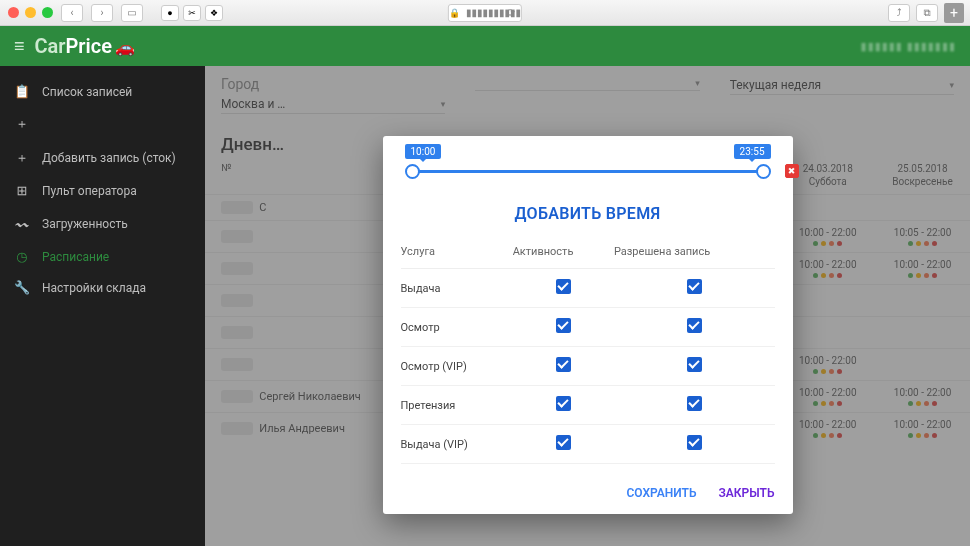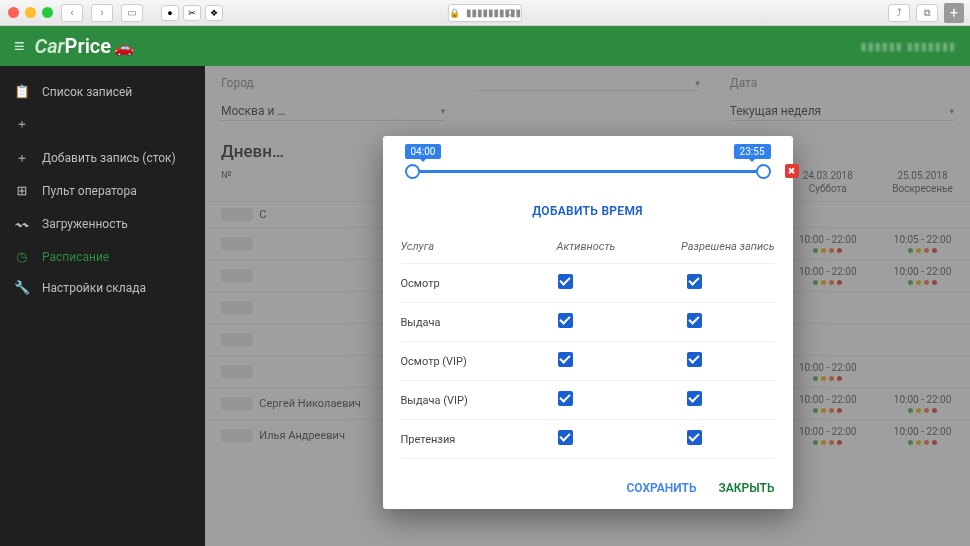--- a/index.html
+++ b/index.html
@@ -14,34 +14,34 @@
   .url-bar .lock{font-size:9px;}
   .chrome-right{position:absolute; right:6px; display:flex; gap:6px; align-items:center;}
   .tab-plus{width:20px;height:20px;background:#9a9a9a;border-radius:2px;color:#fff;display:flex;align-items:center;justify-content:center;font-size:14px;}
   .ext-icons{display:flex;gap:4px;margin-left:10px;}
   .ext-icons span{width:18px;height:16px;border:1px solid #ccc;border-radius:3px;background:#fff;font-size:9px;display:flex;align-items:center;justify-content:center;}
 
   
   .app-header { height:40px; background:#2d8a3e; display:flex; align-items:center; color:#fff; padding:0 14px; gap:10px;}
   .hamburger{font-size:18px;color:#cfe8d3;}
   .brand{font-size:20px;font-weight:600;}
-  .brand .car{color:#cde9d0;font-style:italic;} .brand .price{color:#fff;}
+  .brand .car{color:#cde9d0;} .brand .price{color:#fff;}
   .brand-icon{font-size:16px;margin-left:3px;color:#cde9d0;}
   .user-right{margin-left:auto;font-size:11px;letter-spacing:1px;color:rgba(255,255,255,0.35);filter:blur(1px);}
 
   
   .app-body { display:flex; height:calc(546px - 26px - 40px); }
   .sidebar { width:205px; background:#1f1f1f; color:#bdbdbd; font-size:12px; padding-top:10px;}
   .sidebar-item{display:flex;align-items:center;gap:12px;padding:8px 14px;cursor:pointer;}
   .sidebar-item.active{color:#2d8a3e;}
   .sidebar-item .ic{width:16px;text-align:center;font-size:13px;}
   .main { flex:1; background:#fff; position:relative; overflow:hidden;}
   .filters { display:flex; gap:30px; padding:10px 16px 6px; font-size:11px;}
   .filter{flex:1;}
-  .filter .lbl{color:#888;font-size:12px;margin-bottom:12px;}
+  .filter .lbl{color:#888;font-size:14px;margin-bottom:3px;}
   .filter .val{border-bottom:1px solid #ddd;padding:2px 0;font-size:12px;display:flex;justify-content:space-between;align-items:center;color:#333;}
   .filter .caret{color:#888;font-size:9px;}
   .section-title{font-size:17px;font-weight:500;padding:14px 16px 8px;color:#222;}
   .sched-head{display:flex;font-size:10px;color:#555;padding:0 0 6px 16px;}
   .sched-head .namecol{width:180px;}
   .sched-head .daycol{flex:1;text-align:center;line-height:1.3;}
   .sched-rows .row{display:flex;align-items:center;border-top:1px solid #eee;padding:6px 0 6px 16px;}
   .row .namecol{width:180px;font-size:11px;color:#444;display:flex;align-items:center;gap:6px;}
   .row .namecol .blurname{background:#e9e9e9;color:#e9e9e9;border-radius:3px;padding:0 4px;}
   .row .daycol{flex:1;text-align:center;font-size:10px;color:#555;}
@@ -55,31 +55,31 @@
   .modal{position:absolute;left:50%;top:70px;transform:translateX(-50%);width:410px;background:#fff;border-radius:3px;box-shadow:0 10px 30px rgba(0,0,0,0.4);}
   .modal-pad{padding:16px 18px 8px;}
   .modal h2{font-size:16px;font-weight:500;margin-bottom:22px;}
   .slider-wrap{position:relative;height:30px;margin:0 6px 10px;}
   .track{position:absolute;left:0;right:0;top:18px;height:3px;background:#e0e0e0;border-radius:2px;}
   .track-fill{position:absolute;top:18px;height:3px;background:#2f80ed;border-radius:2px;}
   .handle{position:absolute;top:12px;width:15px;height:15px;border:2px solid #2f80ed;background:#fff;border-radius:50%;}
   .badge{position:absolute;top:-8px;background:#2f80ed;color:#fff;font-size:10px;padding:2px 6px;border-radius:2px;}
   .badge::after{content:"";position:absolute;left:50%;top:100%;transform:translateX(-50%);border:3px solid transparent;border-top-color:#2f80ed;}
   .delete-range{position:absolute;right:-30px;top:12px;width:14px;height:14px;border:1px solid #e53935;background:#e53935;color:#fff;font-size:9px;text-align:center;line-height:12px;border-radius:2px;}
-  .add-time{text-align:center;color:#1a5fd0;font-size:12px;font-weight:600;padding:12px 0;letter-spacing:0.3px;cursor:pointer;}
+  .add-time{text-align:center;color:#1a5fd0;font-size:16px;font-weight:600;padding:12px 0;letter-spacing:0.3px;cursor:pointer;}
   .svc-table{width:100%;border-collapse:collapse;font-size:11px;}
-  .svc-table th{text-align:left;font-weight:400;color:#666;padding:10px 0;border-bottom:1px solid #eee;font-style:italic;}
-  .svc-table th:nth-child(2),.svc-table th:nth-child(3){text-align:right;}
+  .svc-table th{text-align:left;font-weight:400;color:#666;padding:10px 0;border-bottom:1px solid #eee;}
+  .svc-table th:nth-child(2),.svc-table th:nth-child(3){text-align:left;}
   .svc-table td{padding:10px 0;border-bottom:1px solid #f0f0f0;color:#444;}
   .svc-table td:nth-child(2),.svc-table td:nth-child(3){text-align:center;}
   .chk{display:inline-block;width:15px;height:15px;background:#1a5fd0;border-radius:2px;position:relative;}
   .chk::after{content:"";position:absolute;left:4px;top:1px;width:4px;height:8px;border:solid #fff;border-width:0 2px 2px 0;transform:rotate(45deg);}
   .modal-actions{display:flex;justify-content:flex-end;gap:22px;padding:14px 18px;font-size:12px;font-weight:600;}
   .btn-save{color:#3b82f6;cursor:pointer;}
-  .btn-close{color:#15803d;cursor:pointer;}
+  .btn-close{color:#6d28d9;cursor:pointer;}
 </style>
 </head>
 <body>
 
 <div class="browser-chrome">
   <div class="traffic">
     <span class="tl-red"></span>
     <span class="tl-yel"></span>
     <span class="tl-grn"></span>
   </div>
@@ -152,21 +152,20 @@
             <span class="caret">▾</span>
           </div>
       </div>
       <div class="filter">
         <div class="val">
             <span></span>
             <span class="caret">▾</span>
           </div>
       </div>
       <div class="filter">
-        <div class="lbl">Дата</div>
         <div class="val">
             <span>Текущая неделя</span>
             <span class="caret">▾</span>
           </div>
       </div>
     </div>
 
     <div class="section-title">Дневн…</div>
 
     <div class="sched-head">
@@ -384,58 +383,58 @@
           </div>
         </div>
       </div>
 
     <div class="overlay"></div>
     <div class="modal">
       <div class="modal-pad">
         <div class="slider-wrap">
           <div class="track"></div>
           <div class="track-fill" style="left:2%;right:2%;"></div>
-          <div class="badge" style="left:-2px;">04:00</div>
+          <div class="badge" style="left:-2px;">10:00</div>
           <div class="badge" style="right:-2px;">23:55</div>
           <div class="handle" style="left:-2px;"></div>
           <div class="handle" style="right:-2px;"></div>
           <div class="delete-range">✖</div>
         </div>
         <div class="add-time">ДОБАВИТЬ ВРЕМЯ</div>
         <table class="svc-table">
           <thead>
               <tr>
             <th>Услуга</th>
             <th>Активность</th>
             <th>Разрешена запись</th>
           </tr>
             </thead>
           <tbody id="svc-body">
               <tr>
+                <td>Выдача</td>
+                <td><span class="chk"></span></td>
+                <td><span class="chk"></span></td>
+              </tr>
+              <tr>
                 <td>Осмотр</td>
                 <td><span class="chk"></span></td>
                 <td><span class="chk"></span></td>
               </tr>
               <tr>
-                <td>Выдача</td>
+                <td>Осмотр (VIP)</td>
                 <td><span class="chk"></span></td>
                 <td><span class="chk"></span></td>
               </tr>
               <tr>
-                <td>Осмотр (VIP)</td>
+                <td>Претензия</td>
                 <td><span class="chk"></span></td>
                 <td><span class="chk"></span></td>
               </tr>
               <tr>
                 <td>Выдача (VIP)</td>
-                <td><span class="chk"></span></td>
-                <td><span class="chk"></span></td>
-              </tr>
-              <tr>
-                <td>Претензия</td>
                 <td><span class="chk"></span></td>
                 <td><span class="chk"></span></td>
               </tr>
             </tbody>
         </table>
       </div>
       <div class="modal-actions">
         <span class="btn-save">СОХРАНИТЬ</span>
         <span class="btn-close">ЗАКРЫТЬ</span>
       </div>

